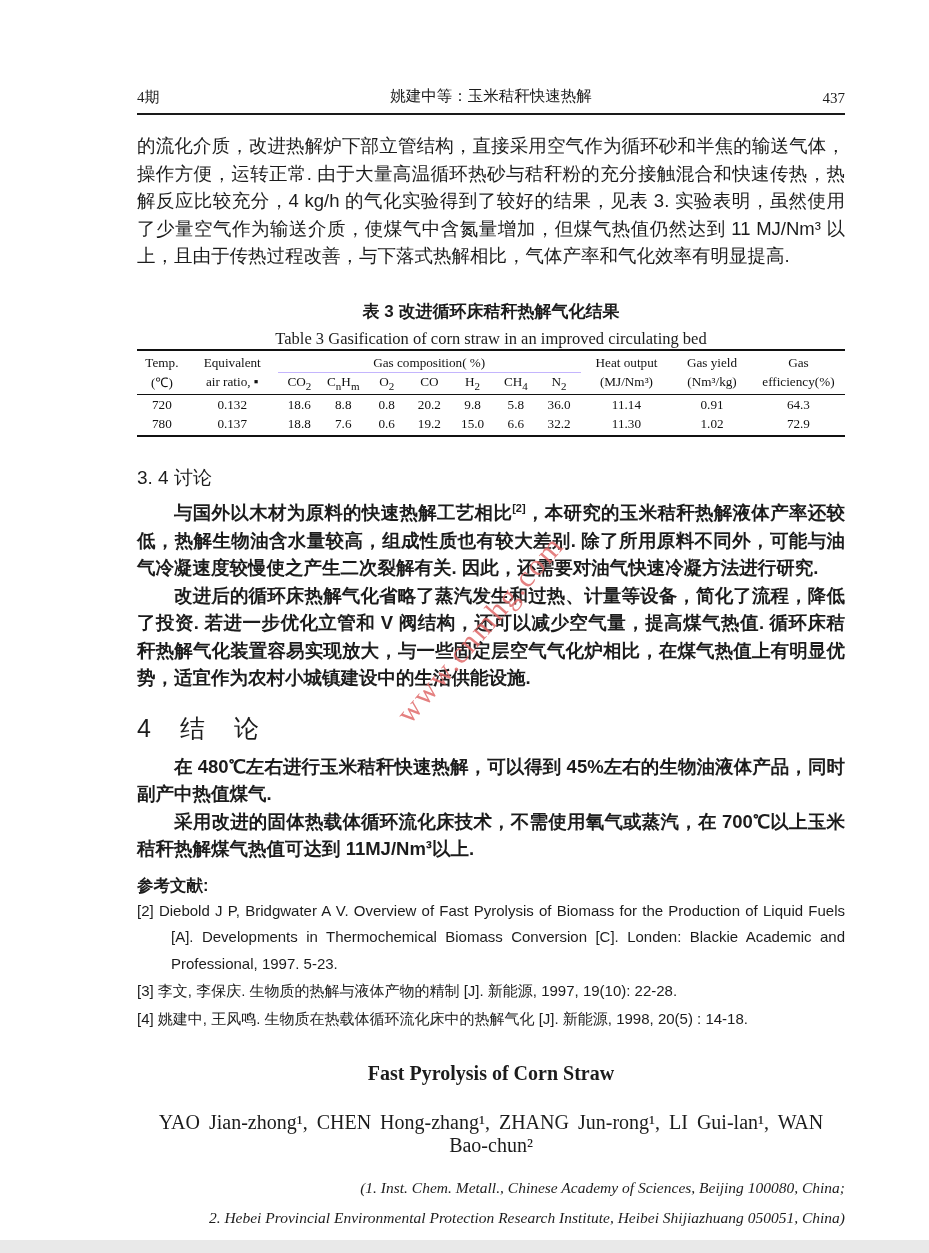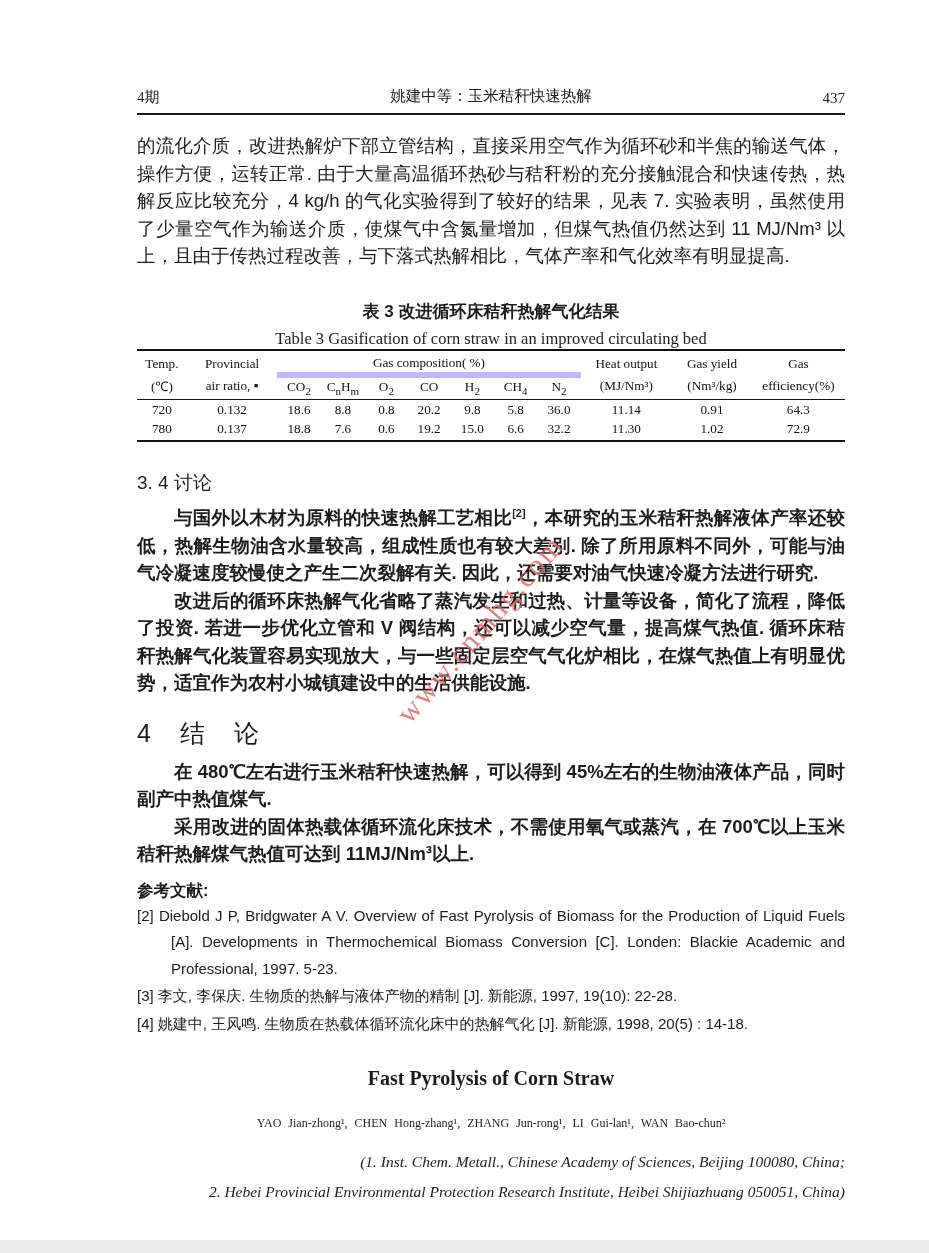--- a/index.html
+++ b/index.html
@@ -23,21 +23,21 @@
   .cap-zh{margin-top:30px;text-align:center;font-size:17px;font-weight:600;}
   .cap-en{margin-top:6px;text-align:center;font-family:"Liberation Serif",serif;
           font-size:16.5px;}
 
   
   table.gas{margin-top:0;width:100%;border-collapse:collapse;
             font-family:"Liberation Serif",serif;font-size:13.2px;color:#111;}
   table.gas td{padding:1px 2px;text-align:center;white-space:nowrap;}
   table.gas tr.h1 td{padding-top:4px;}
   table.gas{border-top:2px solid #111;}
-  .gas-span{border-bottom:6px solid #c4b5fd;}
+  .gas-span{border-bottom:1px solid #c4b5fd;}
   tr.h2 td{border-bottom:1.6px solid #111;padding-bottom:3px;}
   tr.datarow td{padding-top:2px;}
   tr.datarow.last td{border-bottom:2px solid #111;padding-bottom:3px;}
   col.c-temp{width:52px;} col.c-ratio{width:96px;}
   col.c-gas{width:46px;} col.c-heat{width:96px;}
   col.c-yield{width:84px;} col.c-eff{width:96px;}
 
   
   .h-small{margin-top:28px;font-size:19px;font-weight:500;}
   .h-big{margin-top:20px;margin-bottom:8px;font-size:25px;font-weight:500;letter-spacing:2px;}
@@ -47,21 +47,21 @@
   .refs-head{margin-top:12px;font-size:16.5px;font-weight:600;}
   .ref-item{font-size:15px;line-height:26.5px;text-align:justify;
             padding-left:34px;text-indent:-34px;margin-top:1px;
             font-family:Liberation Sans, sans-serif;}
   .ref-item.zh{font-family:"Liberation Sans",sans-serif;}
 
   
   .en-title{margin-top:30px;text-align:center;font-family:"Liberation Serif",serif;
             font-size:20px;font-weight:bold;}
   .en-authors{margin-top:26px;text-align:center;font-family:"Liberation Serif",serif;
-              font-size:12px;word-spacing:4px;}
+              font-size:20px;word-spacing:4px;}
   .en-affil{margin-top:16px;text-align:right;font-family:"Liberation Serif",serif;
             font-style:italic;font-size:15.5px;line-height:30px;}
   .en-abstract{margin-top:16px;font-family:"Liberation Serif",serif;font-size:15.5px;
                line-height:30.5px;text-align:justify;}
 
   
   .watermark{position:absolute;left:308px;top:612px;width:344px;text-align:center;
              transform:rotate(-49deg);font-family:"Liberation Serif",serif;
              font-size:30px;letter-spacing:2px;color:#e06a6a;opacity:.85;
              pointer-events:none;}
@@ -75,21 +75,21 @@
 <div class="page">
 
   <div class="content">
 
     <div class="runhead">
       <span>4期</span>
       <span class="mid">姚建中等：玉米秸秆快速热解</span>
       <span>437</span>
     </div>
 
-    <p class="zh-par p1">的流化介质，改进热解炉下部立管结构，直接采用空气作为循环砂和半焦的输送气体，操作方便，运转正常. 由于大量高温循环热砂与秸秆粉的充分接触混合和快速传热，热解反应比较充分，4 kg/h 的气化实验得到了较好的结果，见表 7. 实验表明，虽然使用了少量空气作为输送介质，使煤气中含氮量增加，但煤气热值仍然达到 11 MJ/Nm³ 以上，且由于传热过程改善，与下落式热解相比，气体产率和气化效率有明显提高.</p>
+    <p class="zh-par p1">的流化介质，改进热解炉下部立管结构，直接采用空气作为循环砂和半焦的输送气体，操作方便，运转正常. 由于大量高温循环热砂与秸秆粉的充分接触混合和快速传热，热解反应比较充分，4 kg/h 的气化实验得到了较好的结果，见表 3. 实验表明，虽然使用了少量空气作为输送介质，使煤气中含氮量增加，但煤气热值仍然达到 11 MJ/Nm³ 以上，且由于传热过程改善，与下落式热解相比，气体产率和气化效率有明显提高.</p>
 
     <div class="cap-zh">表 3 改进循环床秸秆热解气化结果</div>
     <div class="cap-en">Table  3   Gasification of corn straw in an improved circulating bed</div>
 
     <table class="gas">
       <colgroup>
         <col class="c-temp">
           <col class="c-ratio">
         <col class="c-gas">
           <col class="c-gas">
@@ -98,21 +98,21 @@
         <col class="c-gas">
           <col class="c-gas">
           <col class="c-gas">
         <col class="c-heat">
           <col class="c-yield">
           <col class="c-eff">
       </colgroup>
       <tbody>
           <tr class="h1">
         <td>Temp.</td>
-        <td>Provincial</td>
+        <td>Equivalent</td>
         <td colspan="7" class="gas-span">Gas composition( %)</td>
         <td>Heat output</td>
         <td>Gas yield</td>
         <td>Gas</td>
       </tr>
       <tr class="h2">
         <td>(℃)</td>
         <td>air ratio, ▪</td>
         <td><span>CO</span><sub>2</sub></td>
         <td><span>C</span><sub>n</sub><span>H</span><sub>m</sub></td>

